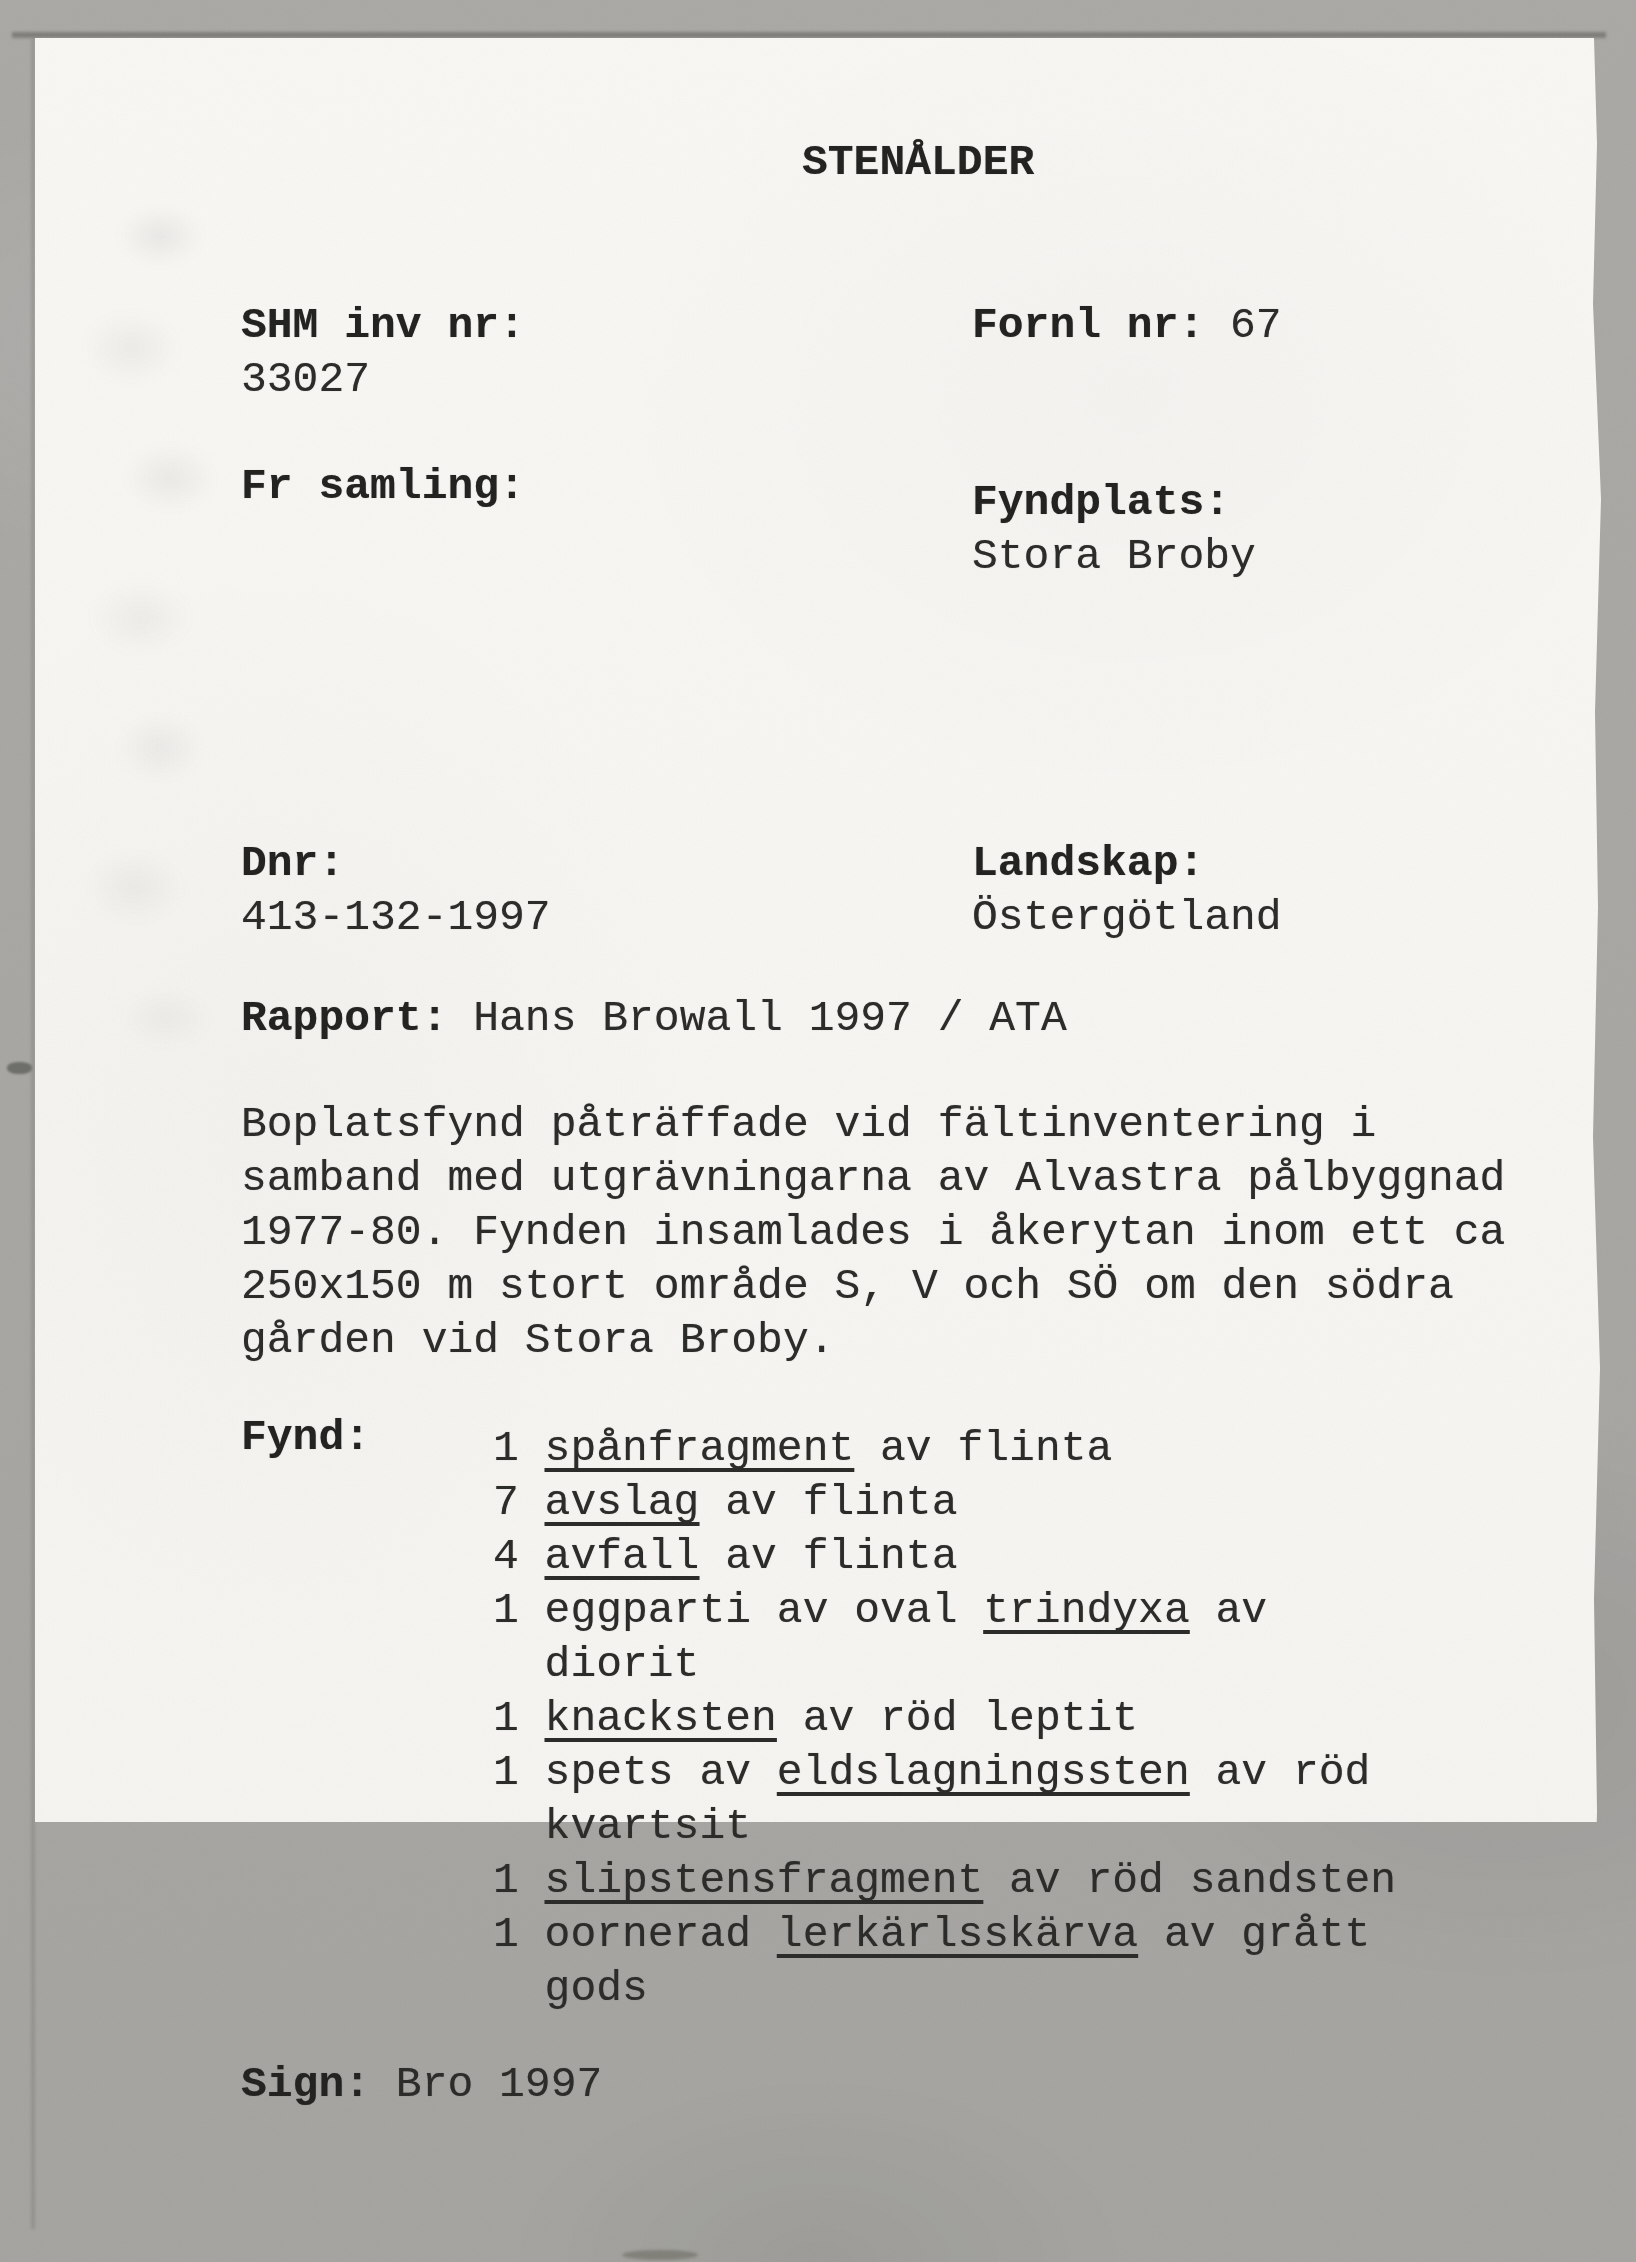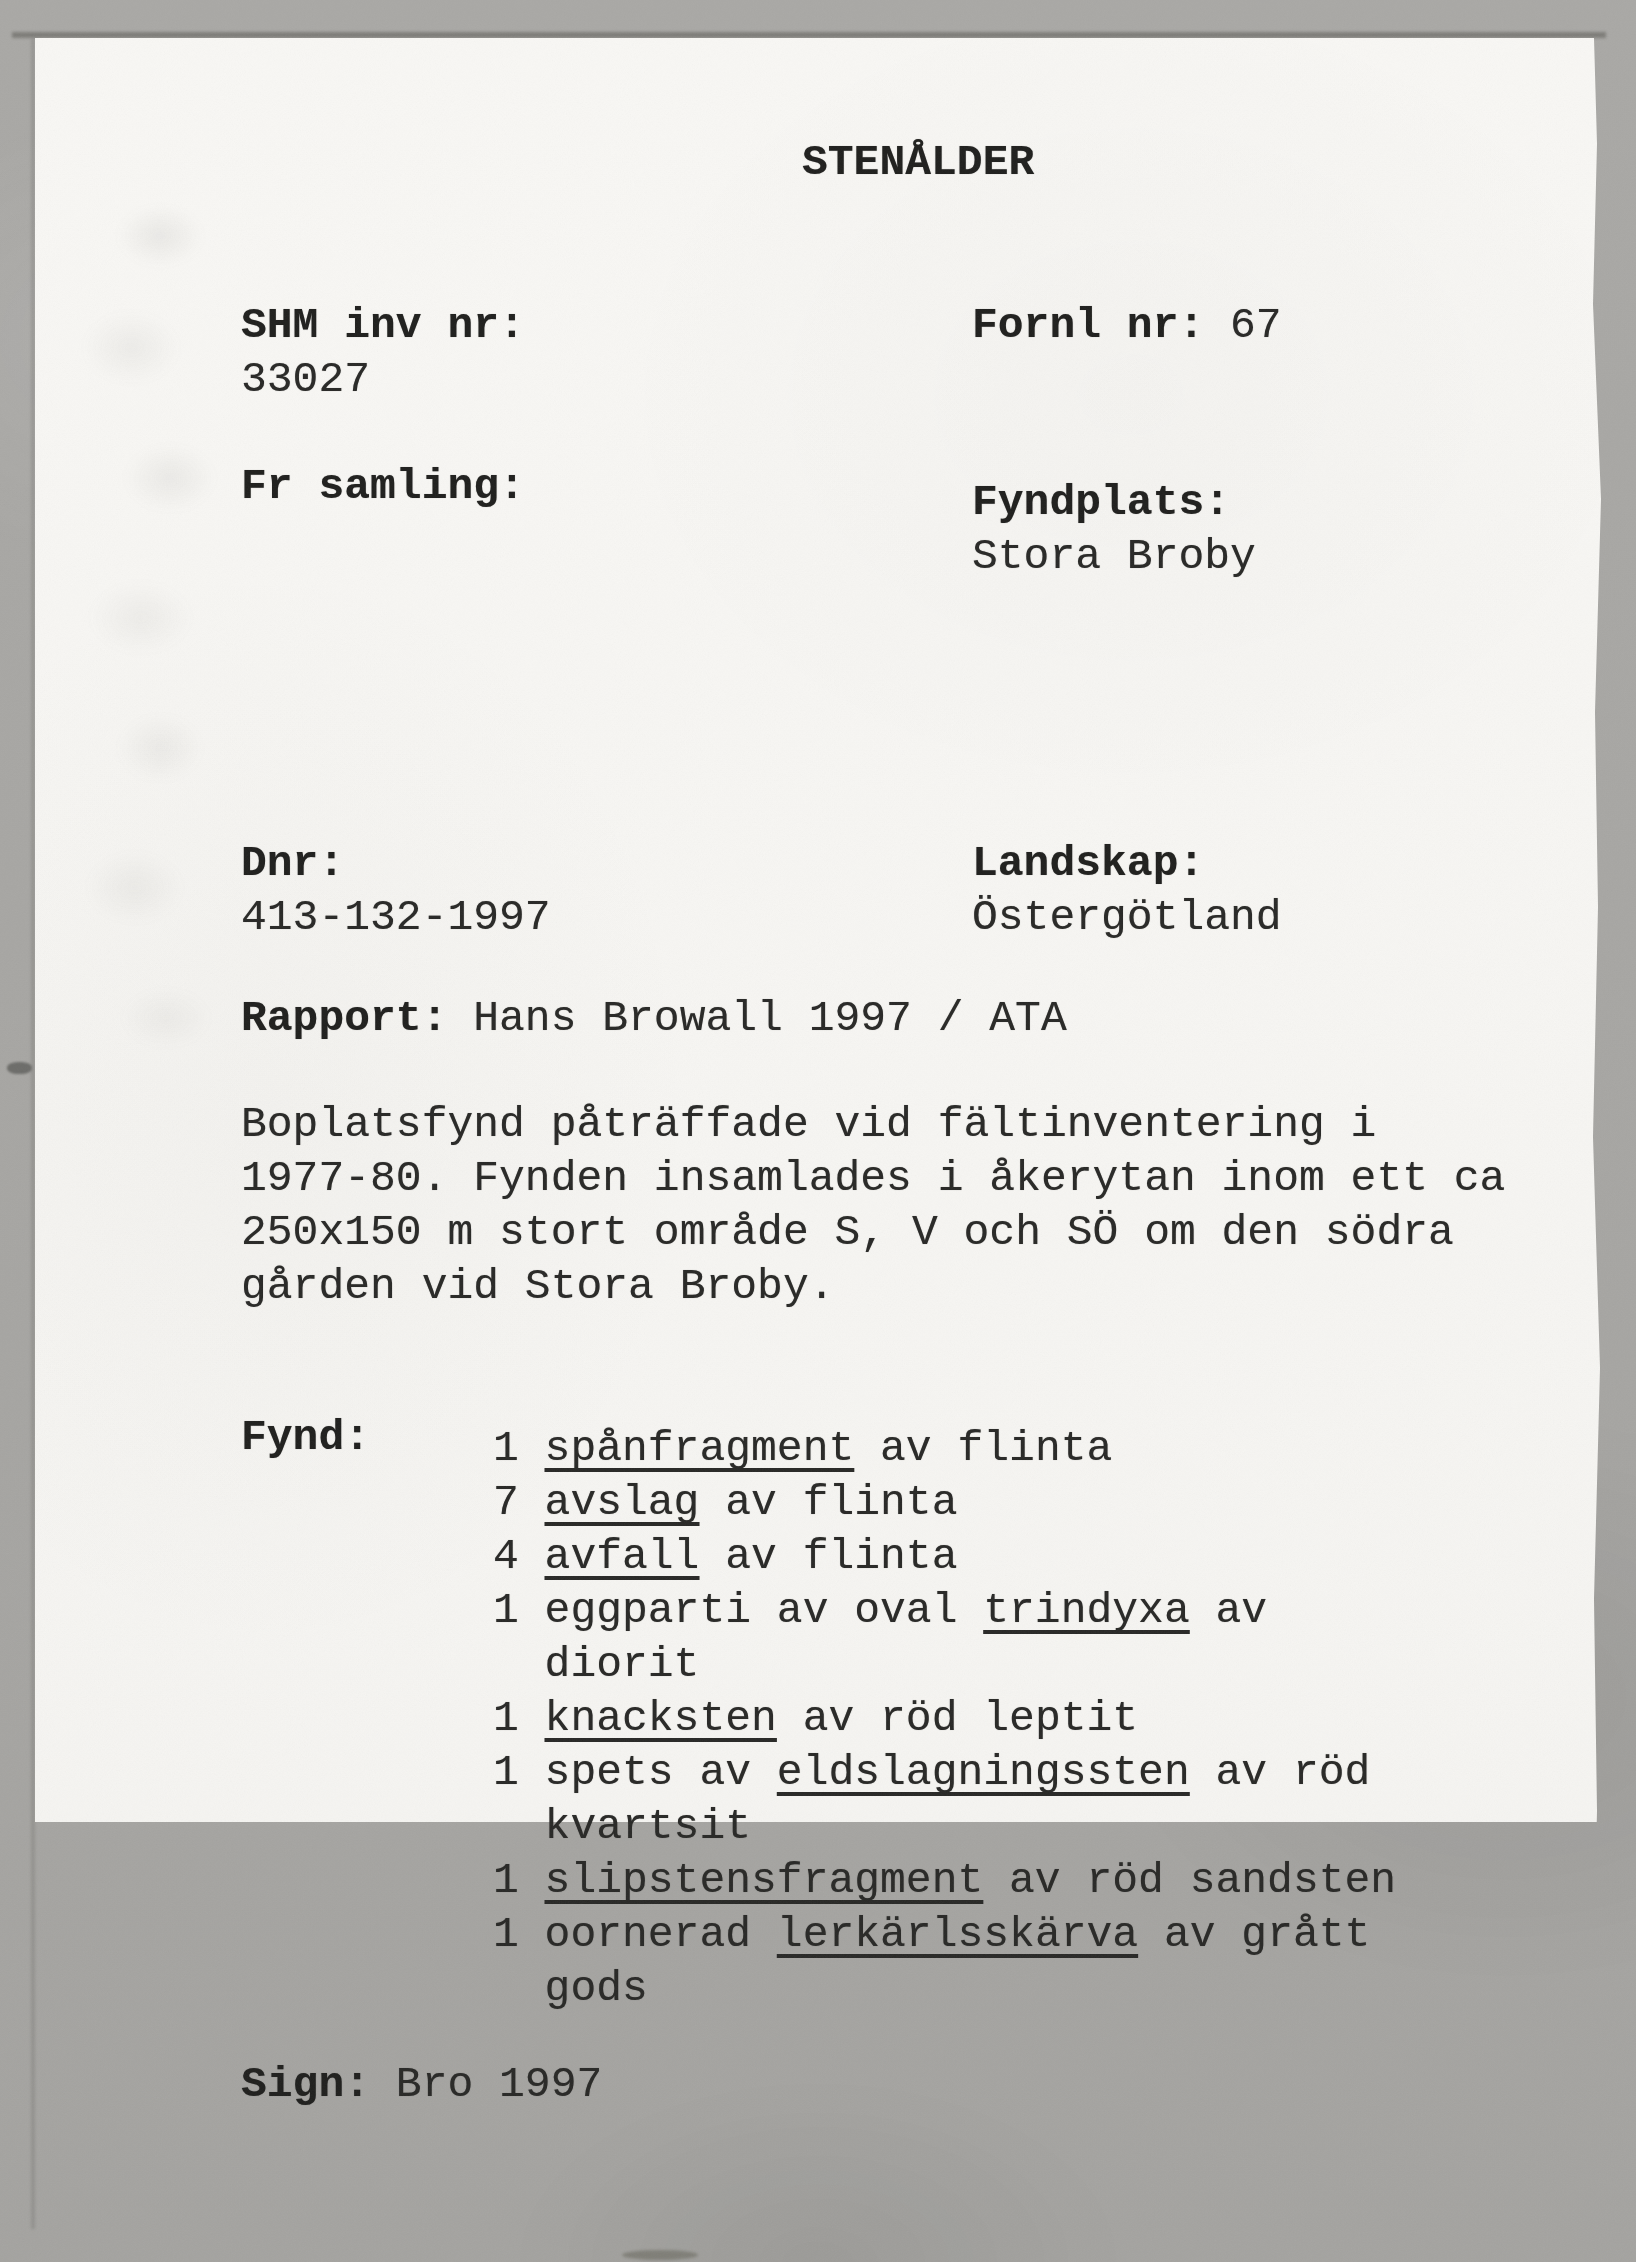--- a/index.html
+++ b/index.html
@@ -67,21 +67,21 @@
 
   <div class="txt" style="left:206px;top:422px;"><div class="b">Fr samling:</div><div></div></div>
   <div class="txt" style="left:937px;top:422px;margin-top:16px;"><div class="b">Fyndplats:</div><div>Stora Broby</div></div>
 
 
   <div class="txt" style="left:206px;top:799px;"><div class="b">Dnr:</div><div>413-132-1997</div></div>
   <div class="txt" style="left:937px;top:799px;"><div class="b">Landskap:</div><div>Östergötland</div></div>
 
   <div class="txt" style="left:206px;top:954px;"><span class="b inline">Rapport:</span><span>Hans Browall 1997 / ATA</span></div>
 
-  <div class="txt" style="left:206px;top:1060px;"><div>Boplatsfynd påträffade vid fältinventering i</div><div>1977-80. Fynden insamlades i åkerytan inom ett ca</div><div>250x150 m stort område S, V och SÖ om den södra</div><div>gården vid Stora Broby.</div></div>
+  <div class="txt" style="left:206px;top:1060px;"><div>Boplatsfynd påträffade vid fältinventering i</div><div>samband med utgrävningarna av Alvastra pålbyggnad</div><div>1977-80. Fynden insamlades i åkerytan inom ett ca</div><div>250x150 m stort område S, V och SÖ om den södra</div><div>gården vid Stora Broby.</div></div>
 
   <div class="txt b" style="left:206px;top:1373px;text-align:center;">Fynd:</div>
   <div class="txt" style="left:458px;top:1384px;"><div><span class="q">1</span><span></span><span class="u">spånfragment</span><span> av flinta</span></div><div><span class="q">7</span><span></span><span class="u">avslag</span><span> av flinta</span></div><div><span class="q">4</span><span></span><span class="u">avfall</span><span> av flinta</span></div><div><span class="q">1</span><span>eggparti av oval </span><span class="u">trindyxa</span><span> av</span></div><div class="cont">diorit</div><div><span class="q">1</span><span></span><span class="u">knacksten</span><span> av röd leptit</span></div><div><span class="q">1</span><span>spets av </span><span class="u">eldslagningssten</span><span> av röd</span></div><div class="cont">kvartsit</div><div><span class="q">1</span><span></span><span class="u">slipstensfragment</span><span> av röd sandsten</span></div><div><span class="q">1</span><span>oornerad </span><span class="u">lerkärlsskärva</span><span> av grått</span></div><div class="cont">gods</div></div>
 
   <div class="txt" style="left:206px;top:2020px;"><span class="b inline">Sign:</span><span>Bro 1997</span></div>
 </div>
 
 <div class="mark-left"></div>
 <div class="mark-bottom"></div>
 

